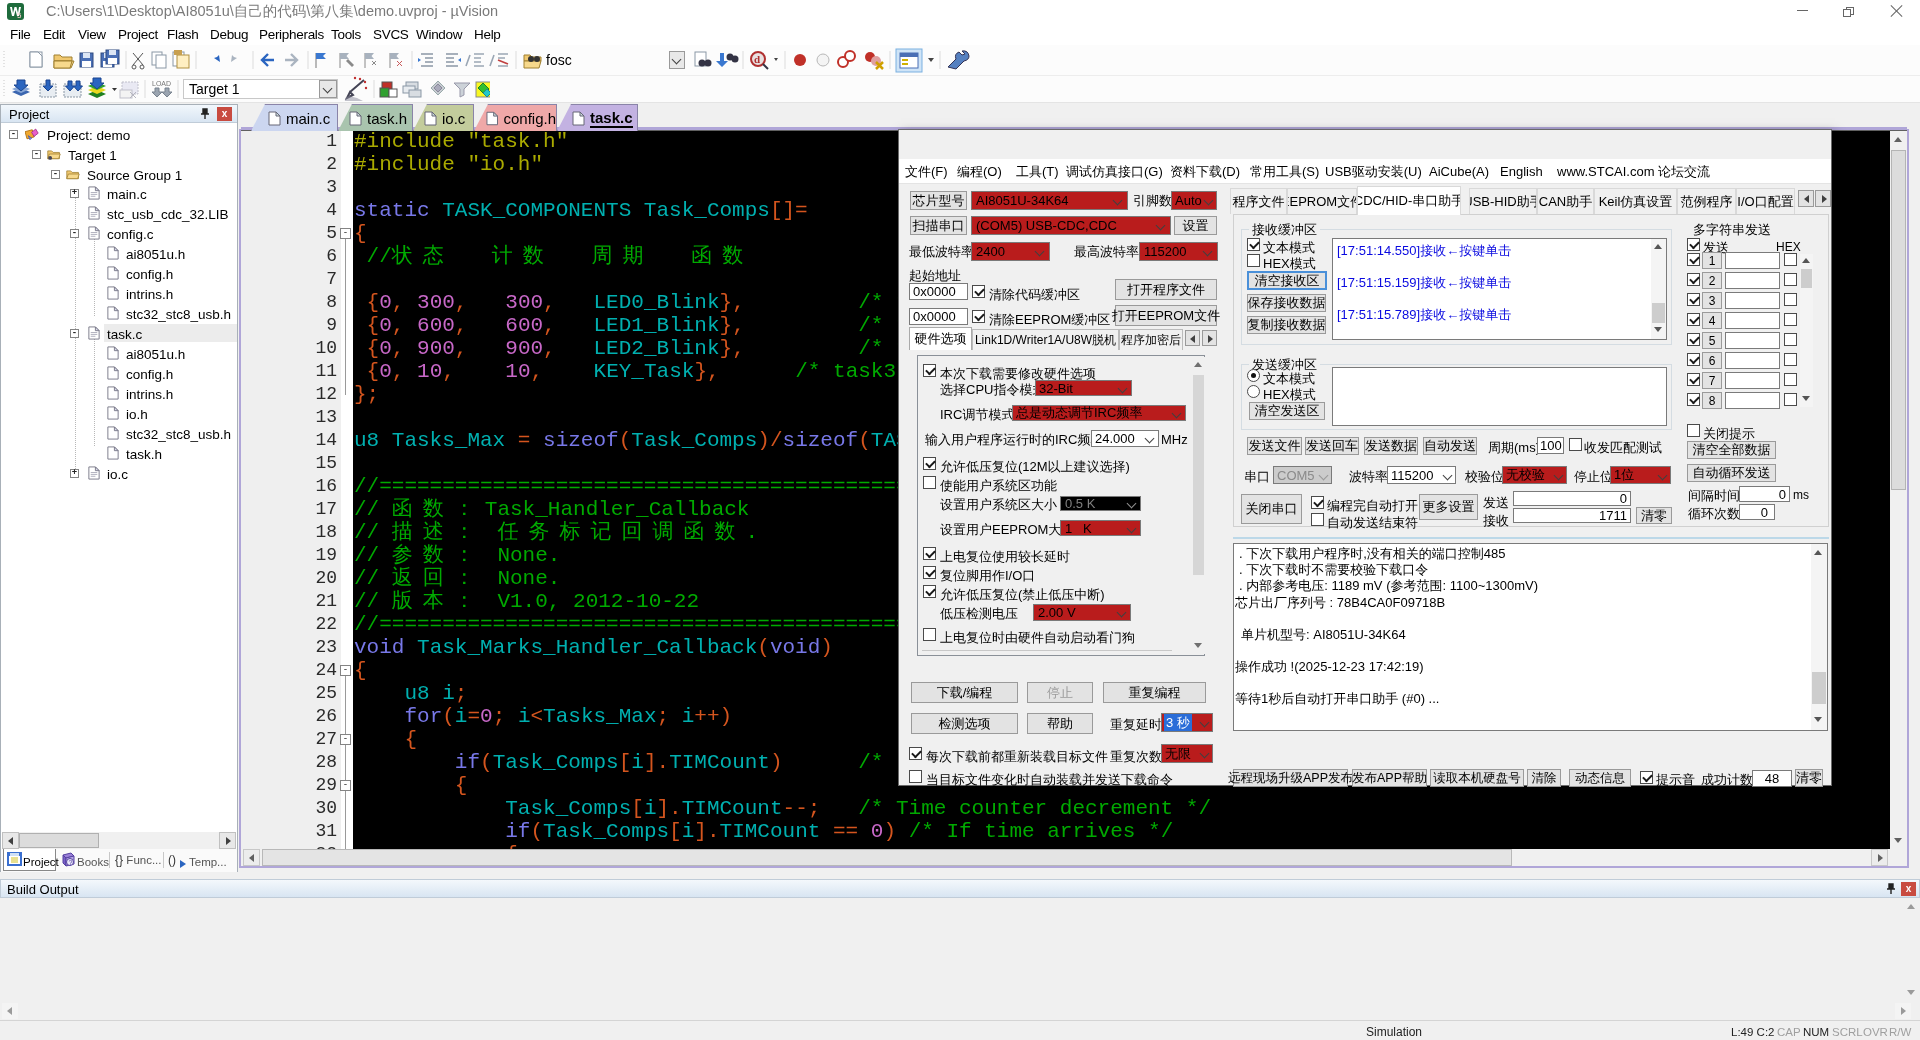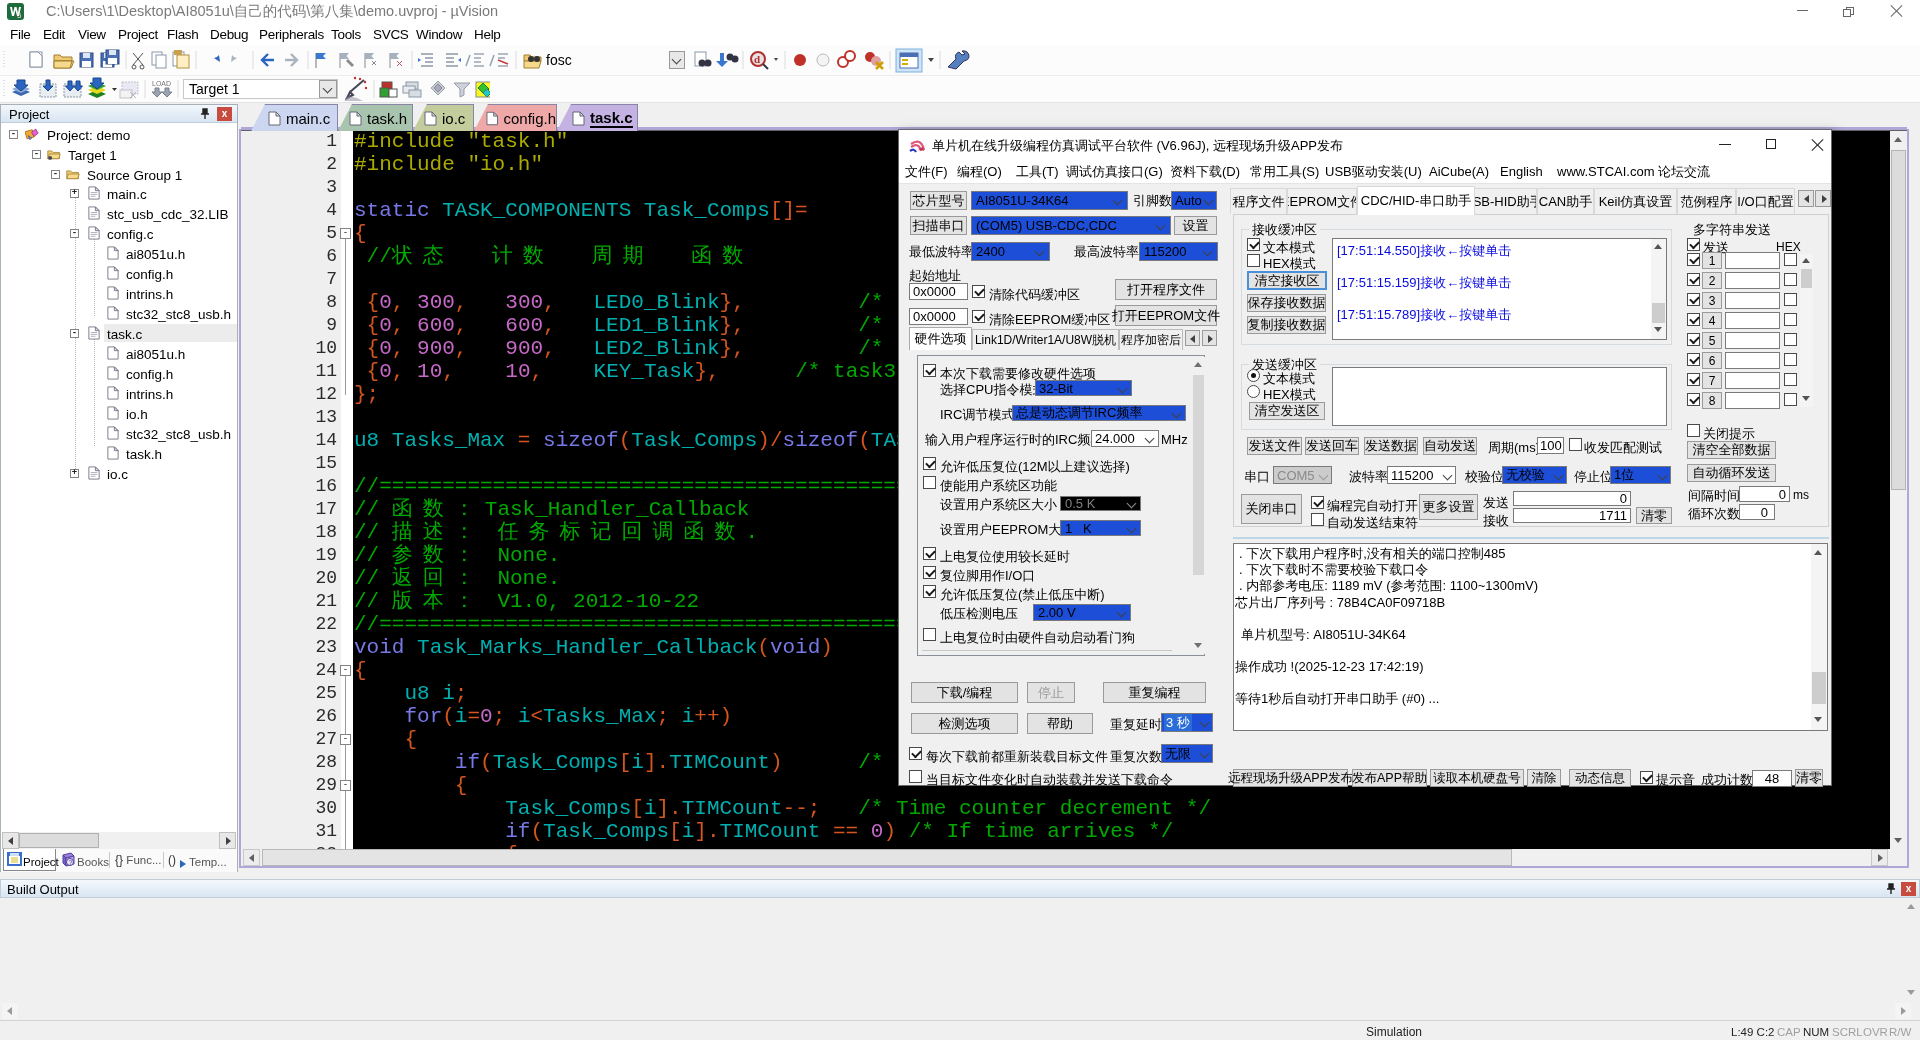--- a/index.html
+++ b/index.html
@@ -3,21 +3,21 @@
 <meta charset="utf-8">
 <style>
 html,body{margin:0;padding:0;background:#fff;width:1920px;height:1040px;overflow:hidden}
 *{box-sizing:border-box}
 body{font-family:"Liberation Sans",sans-serif;-webkit-font-smoothing:antialiased}
 .a{position:absolute}
 .lb{position:absolute;white-space:nowrap;font-size:13px;line-height:13px;color:#000}
 .tl{position:absolute;white-space:nowrap;font-size:13.5px;line-height:15px;color:#000}
 .btn{position:absolute;background:#e3e3e3;border:1px solid #9a9a9a;display:flex;align-items:center;justify-content:center;font-size:13px;color:#000;white-space:nowrap}
 .inp{position:absolute;background:#fff;border:1px solid #7a7a7a;font-size:13px;color:#000;display:flex;align-items:center;white-space:nowrap;overflow:hidden}
-.cmb{position:absolute;background:#1d4ed8;border:1px solid #7a7a7a;font-size:13px;color:#000;display:flex;align-items:center;white-space:nowrap;overflow:hidden}
+.cmb{position:absolute;background:#b91c1c;border:1px solid #7a7a7a;font-size:13px;color:#000;display:flex;align-items:center;white-space:nowrap;overflow:hidden}
 .chv{position:absolute;width:7px;height:7px;border-right:1px solid #404040;border-bottom:1px solid #404040;transform:rotate(45deg)}
 .cb{position:absolute;width:13px;height:13px;background:#fff;border:1px solid #4a4a4a}
 .ck:after{content:"";position:absolute;left:2px;top:2px;width:7px;height:4px;border-left:2px solid #1a1a1a;border-bottom:2px solid #1a1a1a;transform:rotate(-45deg)}
 .rd{position:absolute;width:13px;height:13px;background:#fff;border:1px solid #4a4a4a;border-radius:50%}
 .dot:after{content:"";position:absolute;left:3px;top:3px;width:5px;height:5px;background:#111;border-radius:50%}
 .gb{position:absolute;border:1px solid #d4dce2}
 .gbl{position:absolute;background:#f0f0f0;font-size:13px;padding:0 3px;line-height:13px}
 .tri-u{width:0;height:0;border-left:4px solid transparent;border-right:4px solid transparent;border-bottom:5px solid #404040;position:absolute}
 .tri-d{width:0;height:0;border-left:4px solid transparent;border-right:4px solid transparent;border-top:5px solid #404040;position:absolute}
 .tri-l{width:0;height:0;border-top:4px solid transparent;border-bottom:4px solid transparent;border-right:5px solid #404040;position:absolute}
@@ -617,37 +617,20 @@
  <div class="lb" style="left:1731px;top:5px;font-size:11.5px;color:#222">L:49 C:2</div>
  <div class="lb" style="left:1777px;top:5px;font-size:11.5px;color:#9f9f9f">CAP</div>
  <div class="lb" style="left:1803px;top:5px;font-size:11.5px;color:#222">NUM</div>
  <div class="lb" style="left:1832px;top:5px;font-size:11.5px;color:#9f9f9f">SCRL</div>
  <div class="lb" style="left:1863px;top:5px;font-size:11.5px;color:#9f9f9f">OVR</div>
  <div class="lb" style="left:1889px;top:5px;font-size:11.5px;color:#9f9f9f">R/W</div>
 </div>
 
 <div class="a" style="left:898px;top:129px;width:934px;height:657px;background:#f0f0f0;border:1px solid #6a6a6a;box-shadow:3px 4px 10px rgba(0,0,0,.5)">
 
- <div class="a" style="left:0;top:0;width:932px;height:29px;background:#fff">
-  <svg class="a" style="left:10px;top:6px" width="17" height="17" viewBox="0 0 17 17">
-          <g fill="none">
-            <path d="M2 8 q10 -7 13 6" stroke="#e05878" stroke-width="2.2"></path>
-            <path d="M2 11 q8 -5 10 4" stroke="#e05878" stroke-width="2.2"></path>
-            <path d="M1 15 q4 -3 6 1" stroke="#2838c8" stroke-width="2.2"></path>
-            <path d="M9 13 l5 -2 l1 4z" fill="#c03060"></path>
-          </g>
-        </svg>
-  <div class="lb" style="left:33px;top:9px;font-size:13px">单片机在线升级编程仿真调试平台软件 (V6.96J), 远程现场升级APP发布</div>
-  <div class="a" style="left:820px;top:14px;width:12px;height:1px;background:#222"></div>
-  <div class="a" style="left:867px;top:9px;width:10px;height:10px;border:1px solid #222"></div>
-  <div class="a" style="left:912px;top:8px;width:13px;height:13px">
-   <div class="a" style="left:6px;top:-1px;width:1px;height:16px;background:#222;transform:rotate(45deg)"></div>
-   <div class="a" style="left:6px;top:-1px;width:1px;height:16px;background:#222;transform:rotate(-45deg)"></div>
-  </div>
- </div>
 
  <div class="a" style="left:0;top:29px;width:932px;height:25px;background:#fff;border-bottom:1px solid #e4e4e4">
   <div class="lb" style="left:6px;top:6px">文件(F)</div>
   <div class="lb" style="left:58px;top:6px">编程(O)</div>
   <div class="lb" style="left:117px;top:6px">工具(T)</div>
   <div class="lb" style="left:167px;top:6px">调试仿真接口(G)</div>
   <div class="lb" style="left:271px;top:6px">资料下载(D)</div>
   <div class="lb" style="left:351px;top:6px">常用工具(S)</div>
   <div class="lb" style="left:426px;top:6px">USB驱动安装(U)</div>
   <div class="lb" style="left:530px;top:6px">AiCube(A)</div>
@@ -753,42 +736,42 @@
         <div class="lb" style="left:22px;top:275px">上电复位时由硬件自动启动看门狗</div>
   <div class="a" style="left:4px;top:294px;width:250px;height:1px;background:#c8c8c8"></div>
   <div class="sb" style="left:274px;top:1px;width:13px;height:297px;background:#f0f0f0">
    <div class="tri-u" style="left:2px;top:5px;border-bottom-color:#707070"></div>
    <div class="sbt" style="left:1px;top:18px;width:11px;height:200px;background:#d6d6d6"></div>
    <div class="tri-d" style="left:2px;top:286px;border-top-color:#707070"></div>
   </div>
  </div>
 
  <div class="btn" style="left:12px;top:552px;width:107px;height:21px">下载/编程</div>
- <div class="btn" style="left:128px;top:552px;width:48px;height:21px;color:#9a9a9a">停止</div>
+ <div class="btn" style="left:128px;top:552px;width:66px;height:21px;color:#9a9a9a">停止</div>
  <div class="btn" style="left:204px;top:552px;width:103px;height:21px">重复编程</div>
  <div class="btn" style="left:12px;top:583px;width:107px;height:21px">检测选项</div>
  <div class="btn" style="left:128px;top:583px;width:66px;height:21px">帮助</div>
  <div class="lb" style="left:211px;top:588px">重复延时</div>
  <div class="cmb" style="left:262px;top:583px;width:52px;height:19px">
         <span style="margin-left:2px;background:#2a6dd8;color:#fff;padding:1px 2px">3 秒</span>
         <div class="chv" style="right:4px;top:5px"></div>
       </div>
  <div class="cb ck" style="left:10px;top:617px"></div>
  <div class="lb" style="left:27px;top:620px">每次下载前都重新装载目标文件</div>
  <div class="lb" style="left:211px;top:620px">重复次数</div>
  <div class="cmb" style="left:262px;top:614px;width:52px;height:19px">
         <span style="margin-left:3px">无限</span>
         <div class="chv" style="right:4px;top:5px"></div>
       </div>
  <div class="cb" style="left:10px;top:640px"></div>
  <div class="lb" style="left:27px;top:643px">当目标文件变化时自动装载并发送下载命令</div>
 
  <div class="dtab" style="left:331px;top:58px;width:57px;height:26px">程序文件</div>
  <div class="dtab" style="left:388px;top:58px;width:70px;height:26px">EEPROM文件</div>
- <div class="dtab" style="left:458px;top:56px;width:118px;height:29px;background:#fff;z-index:2">CDC/HID-串口助手</div>
+ <div class="dtab" style="left:458px;top:56px;width:104px;height:29px;background:#fff;z-index:2">CDC/HID-串口助手</div>
  <div class="dtab" style="left:570px;top:58px;width:68px;height:26px">USB-HID助手</div>
  <div class="dtab" style="left:638px;top:58px;width:57px;height:26px">CAN助手</div>
  <div class="dtab" style="left:695px;top:58px;width:83px;height:26px">Keil仿真设置</div>
  <div class="dtab" style="left:778px;top:58px;width:59px;height:26px">范例程序</div>
  <div class="dtab" style="left:837px;top:58px;width:59px;height:26px;overflow:hidden">I/O口配置</div>
  <div class="btn" style="left:899px;top:60px;width:16px;height:17px">
         <div class="tri-l" style="left:5px;top:4px"></div>
       </div>
  <div class="btn" style="left:916px;top:60px;width:16px;height:17px">
         <div class="tri-r" style="left:6px;top:4px"></div>

